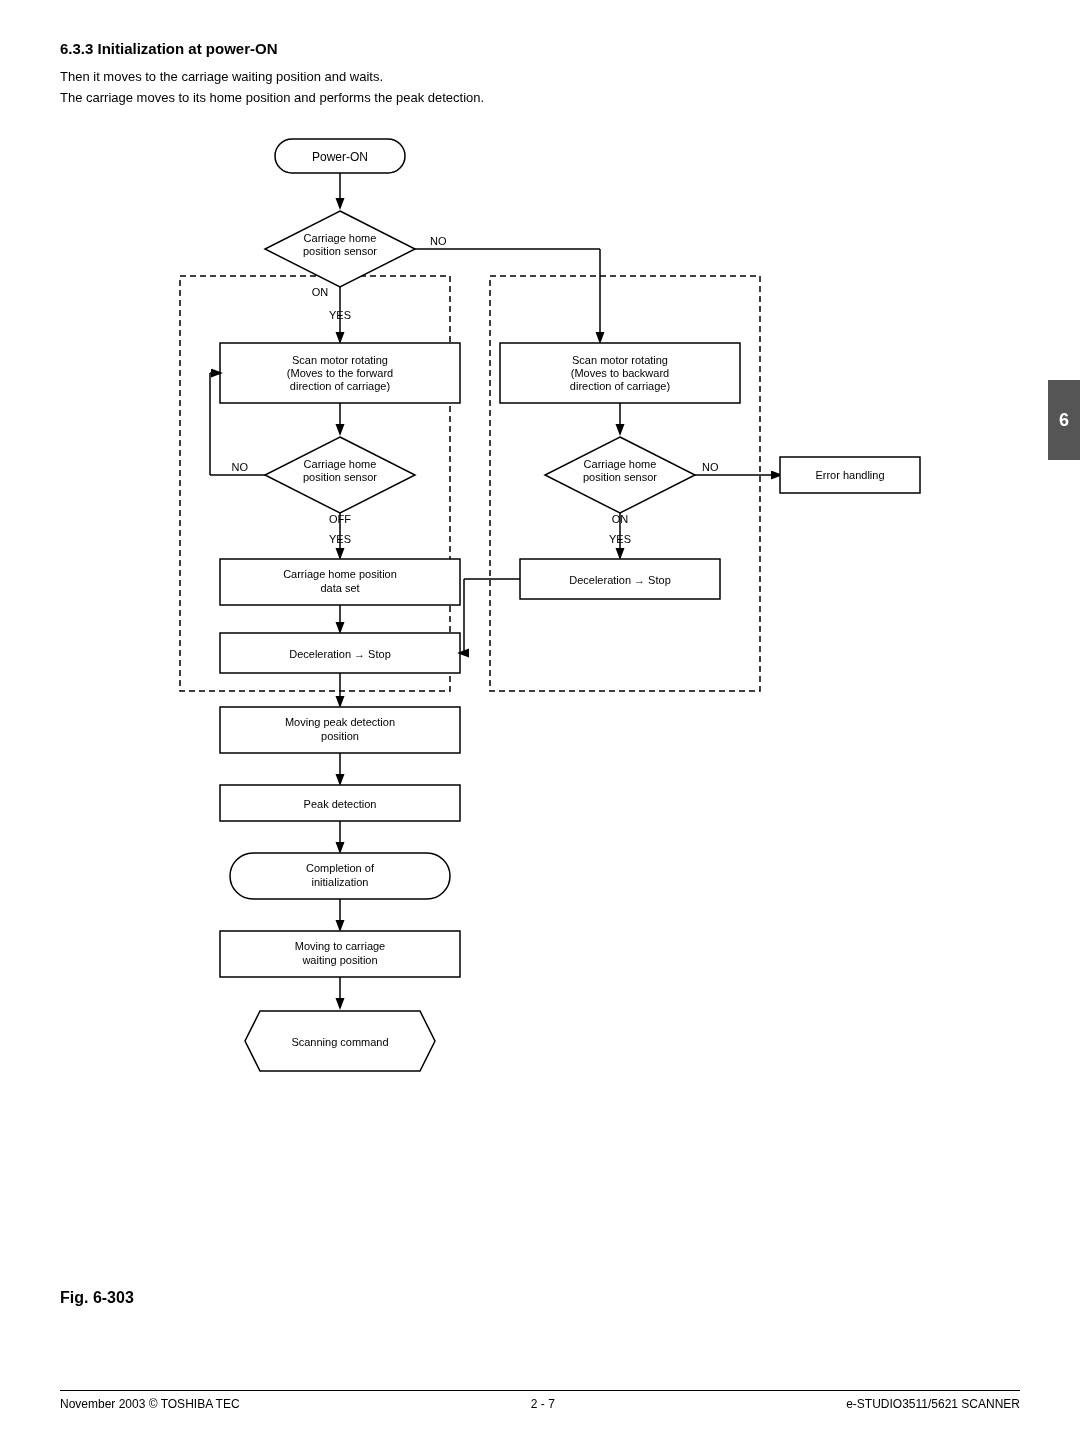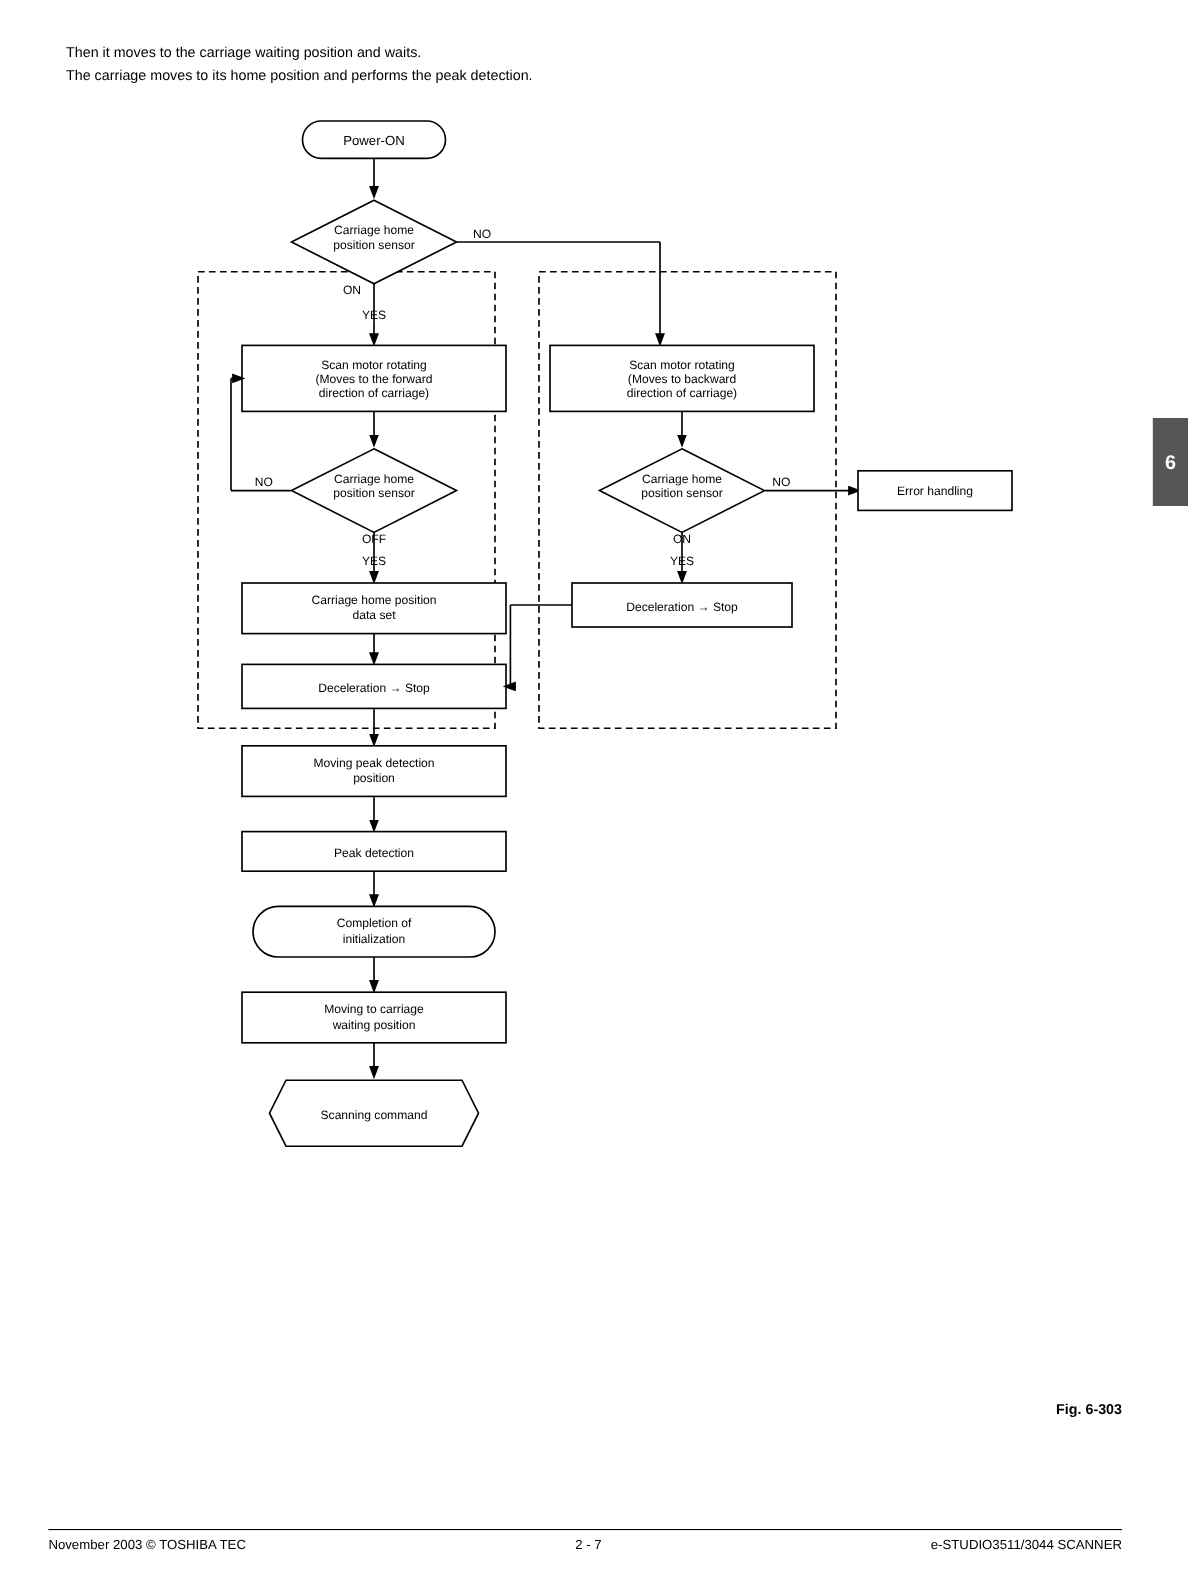--- a/index.html
+++ b/index.html
@@ -30,29 +30,29 @@
     .diagram-area {
       position: relative;
       width: 100%;
       margin-top: 16px;
     }
     svg.flowchart {
       display: block;
       margin: 0 auto;
     }
     .fig-label {
-      text-align: right;
+      text-align: left;
       font-weight: bold;
-      font-size: 13px;
-      margin-top: 21px;
+      font-size: 16px;
+      margin-top: 8px;
     }
     .page-footer {
       position: absolute;
       bottom: 30px;
-      left: 44px;
+      left: 60px;
       right: 60px;
       display: flex;
       justify-content: space-between;
       font-size: 12px;
       border-top: 1px solid #000;
       padding-top: 6px;
     }
     .tab-marker {
       position: absolute;
       right: 0;
@@ -70,20 +70,21 @@
   </style>
 </head>
 <body>
 
 <div class="page">
 
   <div class="tab-marker">
     <span>6</span>
   </div>
 
+  <div class="section-title">6.3.3  Initialization at power-ON</div>
   <div class="intro-text">Then it moves to the carriage waiting position and waits.</div>
   <div class="intro-text">The carriage moves to its home position and performs the peak detection.</div>
 
   <div class="diagram-area">
     <svg class="flowchart" width="840" height="1160" viewBox="0 0 840 1160" xmlns="http://www.w3.org/2000/svg">
 
       <defs>
         <marker id="arrow" markerWidth="8" markerHeight="8" refX="6" refY="3" orient="auto">
           <path d="M0,0 L0,6 L8,3 z" fill="#000"></path>
         </marker>
@@ -205,16 +206,16 @@
       <polygon points="140,890 300,890 315,920 300,950 140,950 125,920" fill="#fff" stroke="#000" stroke-width="1.5"></polygon>
       <text x="220" y="925" text-anchor="middle" font-size="11">Scanning command</text>
 
     </svg>
     <div class="fig-label">Fig. 6-303</div>
   </div>
 
   <div class="page-footer">
     <span>November 2003 © TOSHIBA TEC</span>
     <span>2 - 7</span>
-    <span>e-STUDIO3511/3044 SCANNER</span>
+    <span>e-STUDIO3511/5621 SCANNER</span>
   </div>
 
 </div>
 
 </body></html>

